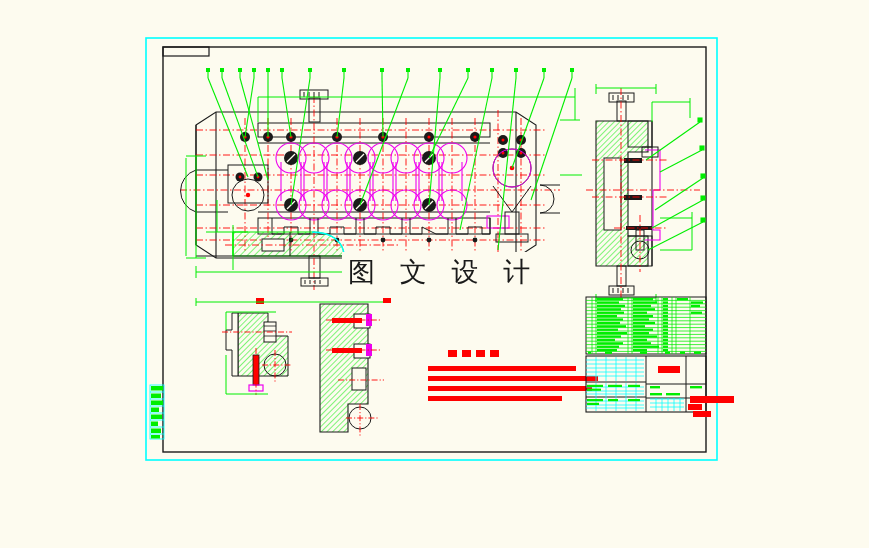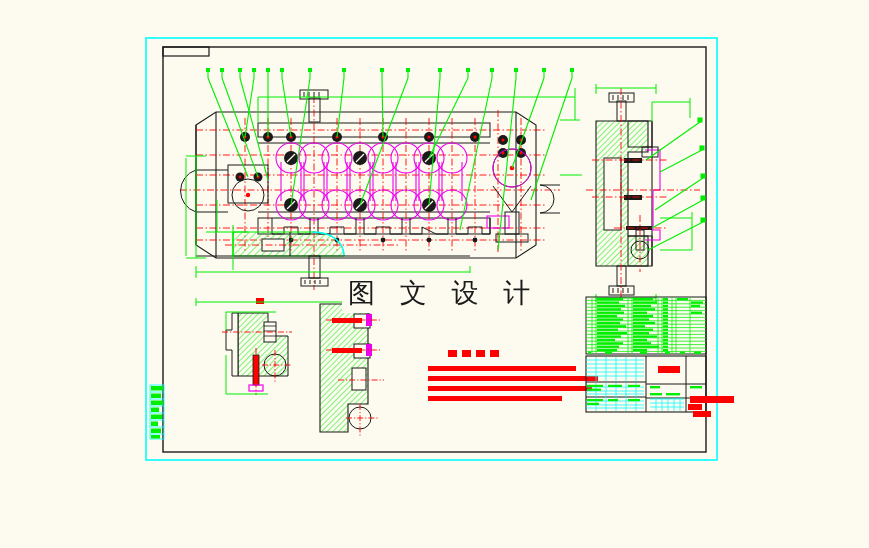--- a/index.html
+++ b/index.html
@@ -1,19 +1,19 @@
 <!DOCTYPE html>
 <html><head>
 <meta charset="utf-8">
 <style>
   html,body{margin:0;padding:0;background:#fdfbef;}
   body{width:869px;height:548px;overflow:hidden;font-family:"Liberation Sans",sans-serif;}
   #stage{position:relative;width:869px;height:548px;background:#fdfbef;}
   svg{position:absolute;left:0;top:0;}
-  .wm{position:absolute;font-family:"Liberation Serif",serif;color:#1a1a1a;font-size:27px;letter-spacing:9px;font-weight:400;white-space:nowrap;background:#fdfbef;padding:2px 6px;margin-top:21px;}
+  .wm{position:absolute;font-family:"Liberation Serif",serif;color:#1a1a1a;font-size:27px;letter-spacing:9px;font-weight:400;white-space:nowrap;background:#fdfbef;padding:2px 6px;}
 </style>
 </head>
 <body>
 
 <div id="stage">
 
 <svg width="869" height="548" viewBox="0 0 869 548">
   <defs>
     <pattern id="hg" width="5" height="5" patternUnits="userSpaceOnUse" patternTransform="rotate(45)">
       <line x1="0" y1="0" x2="0" y2="5" stroke="#00ee00" stroke-width="1"></line>

